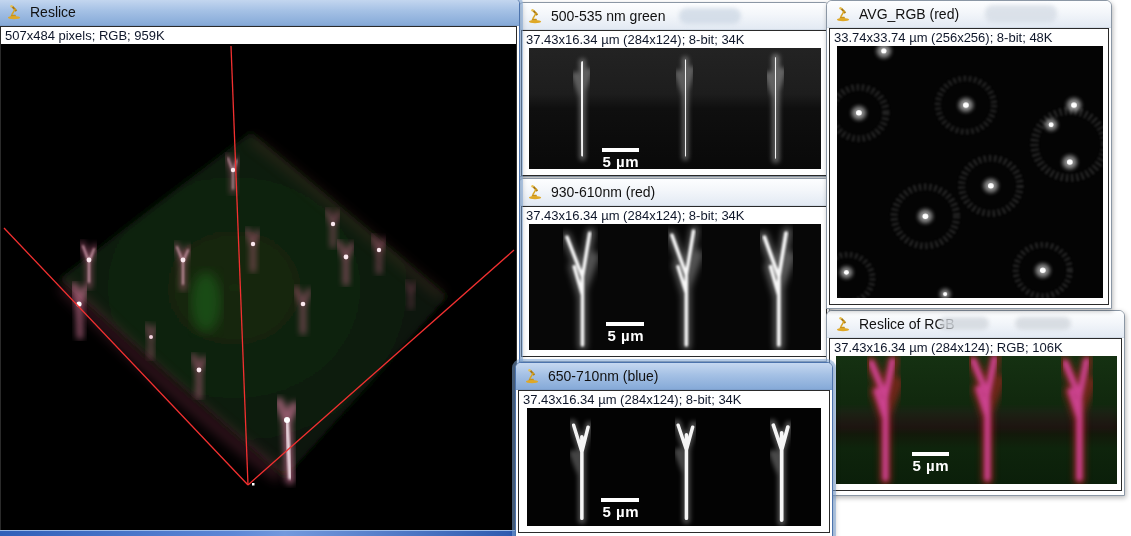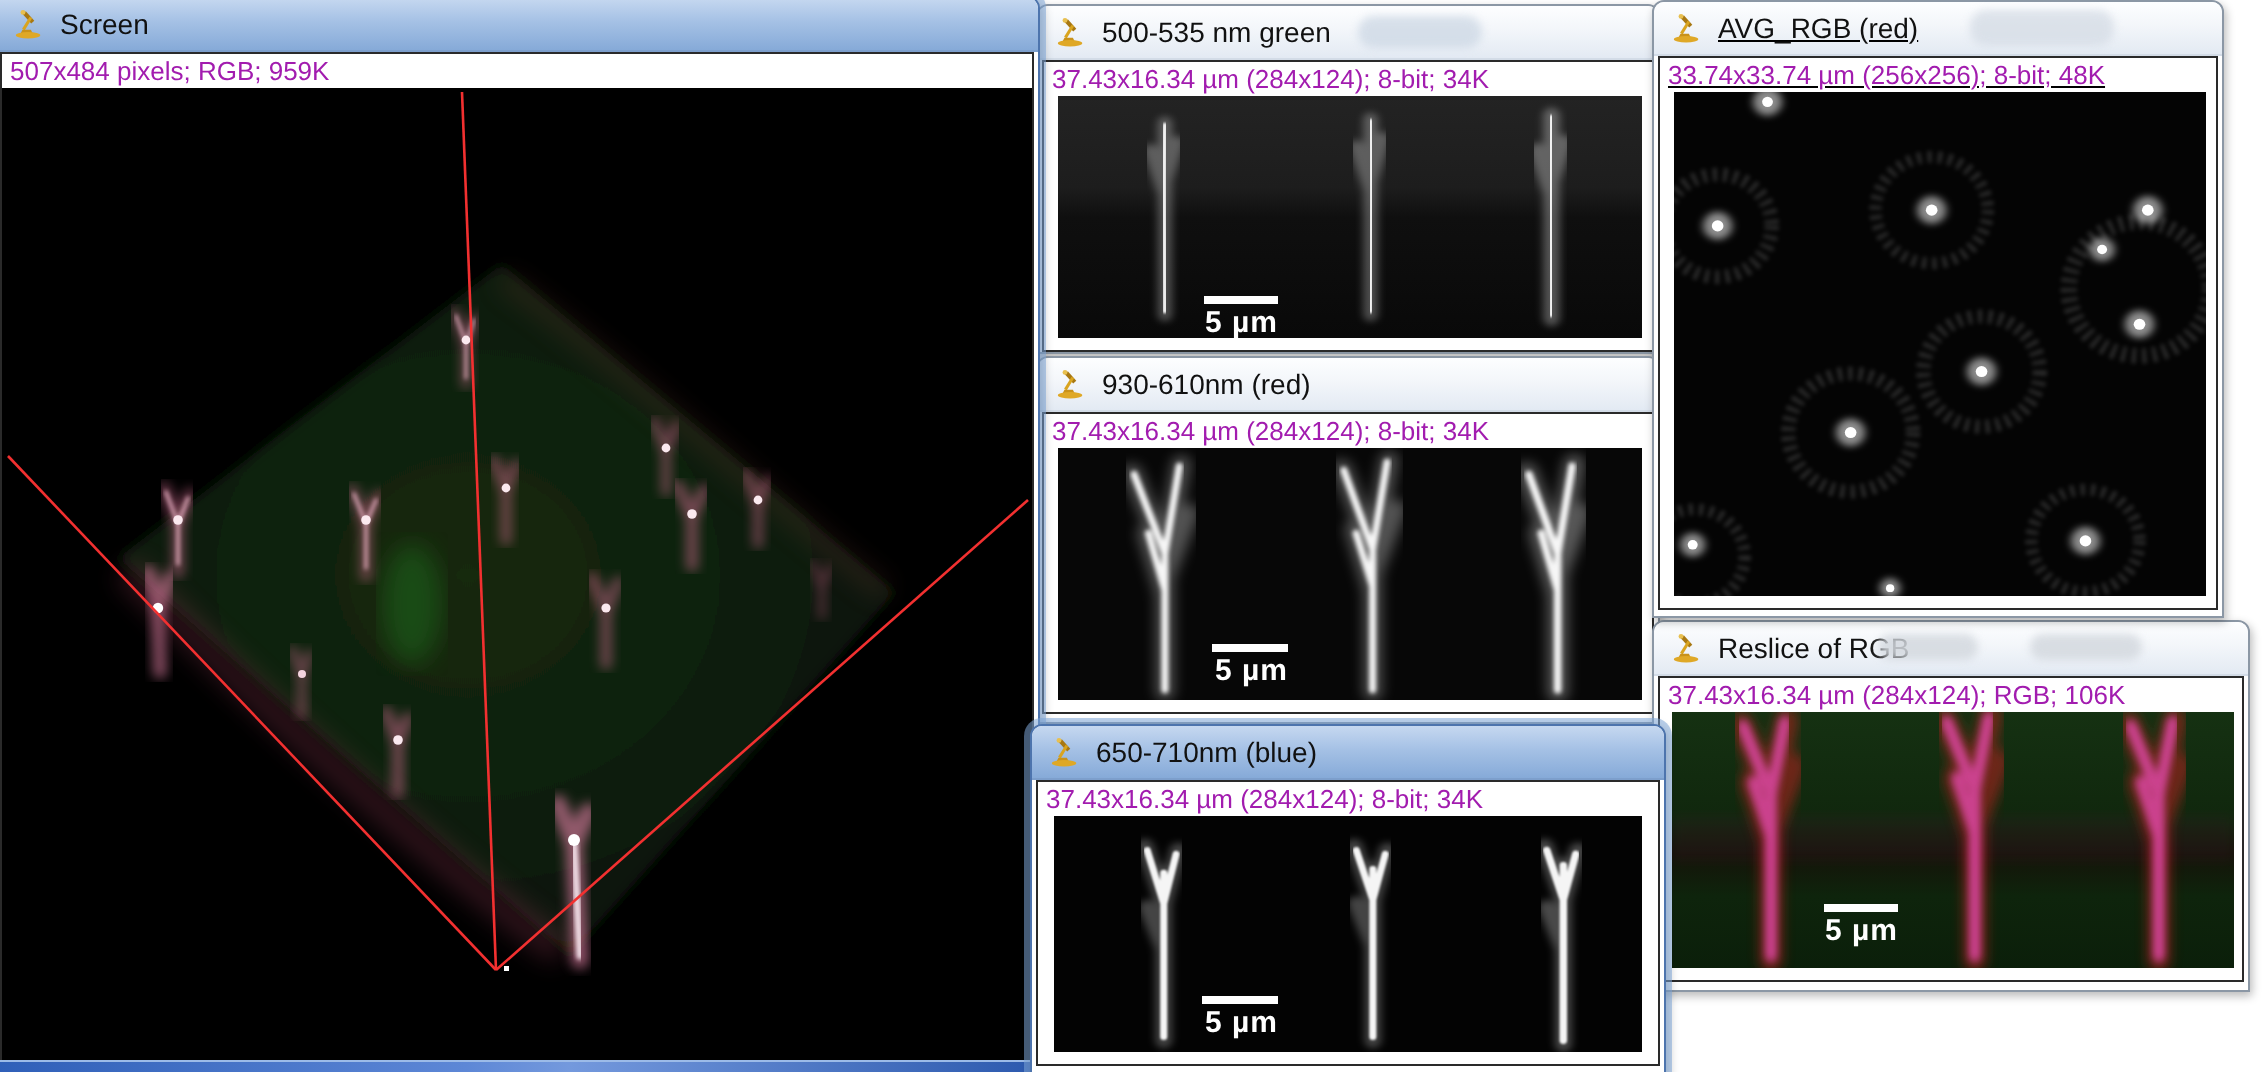--- a/index.html
+++ b/index.html
@@ -11,21 +11,21 @@
   .win.active{border-color:#4d74ad;
        box-shadow:0 0 0 3px rgba(125,165,215,.55),1px 2px 6px rgba(0,0,0,.33);}
   .tb{display:flex;align-items:center;gap:8px;padding-left:9px;height:26px;
       border-radius:5px 5px 0 0;position:relative;}
   .win.inactive .tb{background:linear-gradient(180deg,#fdfeff 0%,#f3f6fa 45%,#e3eaf3 100%);
       border-bottom:1px solid #d3dce7;}
   .win.active .tb{background:linear-gradient(180deg,#c6d8f0 0%,#a5c1e5 45%,#86aad8 100%);
       border-bottom:1px solid #7d9fcc;}
   .ttl{font-size:14px;color:#111;white-space:nowrap;}
   .frame{margin:0 2px 2px 2px;border:1px solid #2a2a2a;background:#fff;}
-  .status{font-size:13px;color:#a21caf;padding:1px 0 1px 4px;background:#fff;line-height:15px;
+  .status{font-size:13px;color:#0f172a;padding:1px 0 1px 4px;background:#fff;line-height:15px;
       white-space:nowrap;overflow:hidden;}
   .cv{position:relative;background:#000;text-align:right;}
   .cv svg{display:block;}
   
   .sb{position:absolute;color:#fff;}
   .sb .bar{background:#fff;height:4px;}
   .sb .lbl{font-size:15px;font-weight:bold;margin-top:1px;letter-spacing:.5px;}
   
   .mic{width:15px;height:16px;flex:0 0 15px;}
   
@@ -110,21 +110,21 @@
 
 <div id="stage">
 
   <div class="blob" style="left:808px;top:200px;width:28px;height:18px;background:#ecb870;opacity:.8;z-index:5;"></div>
 
   <div class="win active" id="w-screen" style="left:-3px;top:-2px;width:521px;height:540px;z-index:40;">
     <div class="tb">
       <svg class="mic" viewBox="0 0 16 16">
           <use href="#micro"></use>
         </svg>
-      <span class="ttl">Screen</span>
+      <span class="ttl">Reslice</span>
     </div>
     <div class="frame">
       <div class="status">507x484 pixels; RGB; 959K</div>
       <div class="cv" style="width:515px;height:486px;">
         <svg width="515" height="486" viewBox="0 0 515 486" preserveAspectRatio="none">
           <rect width="515" height="486" fill="#000"></rect>
           <g filter="url(#b3)">
             <polygon points="250,88 447,252 284,434 58,235" fill="url(#gVol)"></polygon>
           </g>
           <polygon points="250,88 447,252 284,434 58,235" fill="transparent" filter="url(#nDust)" opacity="0.5"></polygon>
@@ -310,21 +310,21 @@
           </g>
         </svg>
         <div class="sb" style="left:74px;top:90px;">
           <div class="bar" style="width:38px;"></div>
           <div class="lbl">5 µm</div>
         </div>
       </div>
     </div>
   </div>
 
-  <div class="win inactive" id="w-avg" style="left:826px;top:0px;width:284px;height:307px;z-index:20;text-decoration:underline;">
+  <div class="win inactive" id="w-avg" style="left:826px;top:0px;width:284px;height:307px;z-index:20;">
     <div class="tb">
       <svg class="mic" viewBox="0 0 16 16">
           <use href="#micro"></use>
         </svg>
       <span class="ttl">AVG_RGB (red)</span>
       <div class="blob" style="left:158px;top:4px;width:72px;height:18px;background:#d6dde6;opacity:.8;"></div>
     </div>
     <div class="frame">
       <div class="status">33.74x33.74 µm (256x256); 8-bit; 48K</div>
       <div class="cv" style="width:266px;height:252px;margin:0 7px 6px 7px;">

